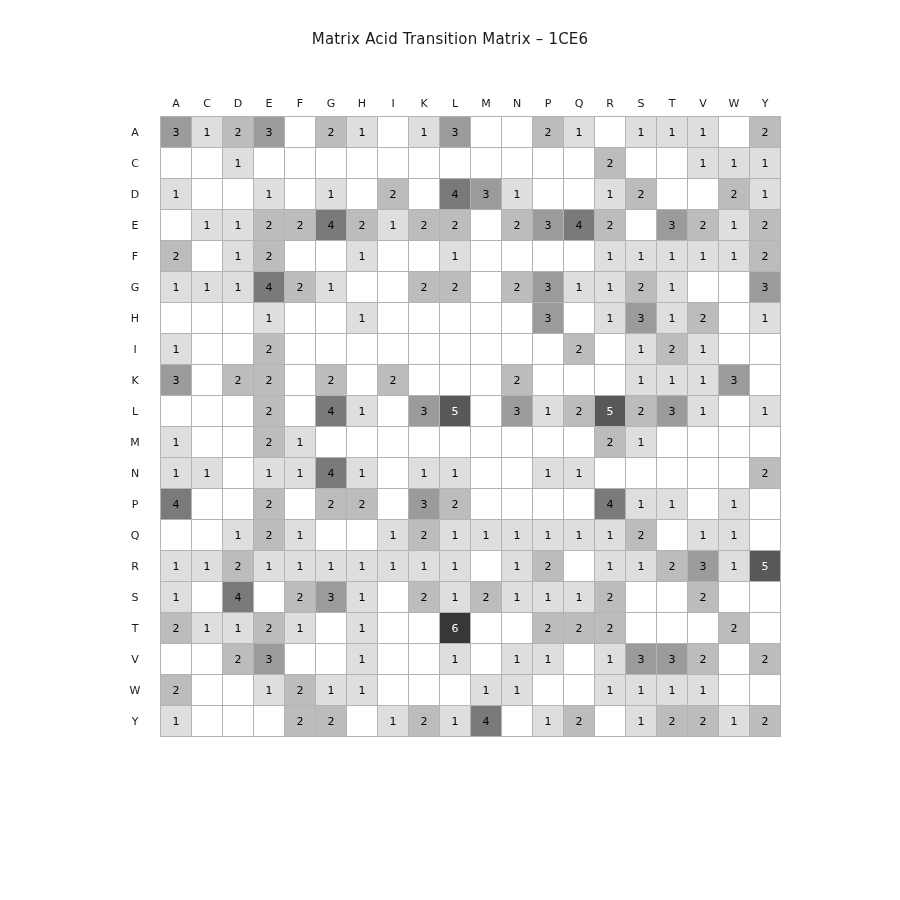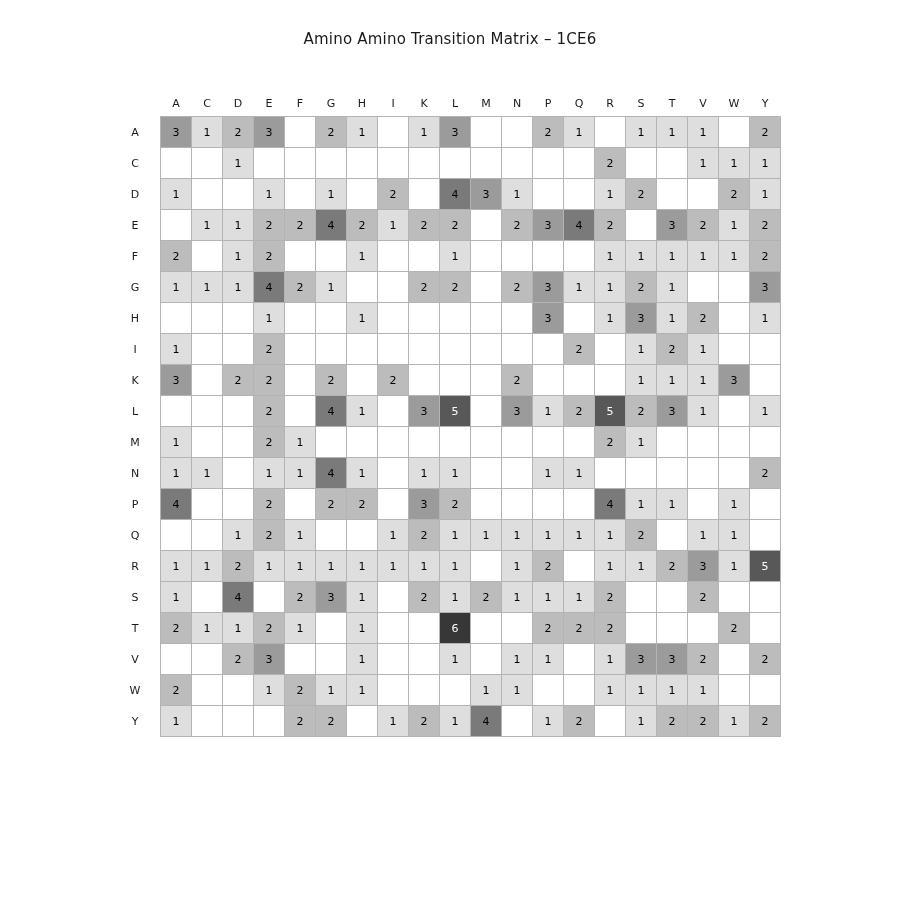--- a/index.html
+++ b/index.html
@@ -67,21 +67,21 @@
   }
   table.matrix td.cell {
     border: 1px solid #b3b3b3;
     background: #ffffff;
     color: #000000;
   }
 </style>
 </head>
 <body>
 
-<div id="title">Amino Amino Transition Matrix – 1CE6</div>
+<div id="title">Matrix Acid Transition Matrix – 1CE6</div>
 
 <div id="matrix-wrap">
   <table class="matrix">
     <thead>
       <tr id="header-row">
         <th class="corner"></th>
       <th class="col-head">A</th>
           <th class="col-head">C</th>
           <th class="col-head">D</th>
           <th class="col-head">E</th>

